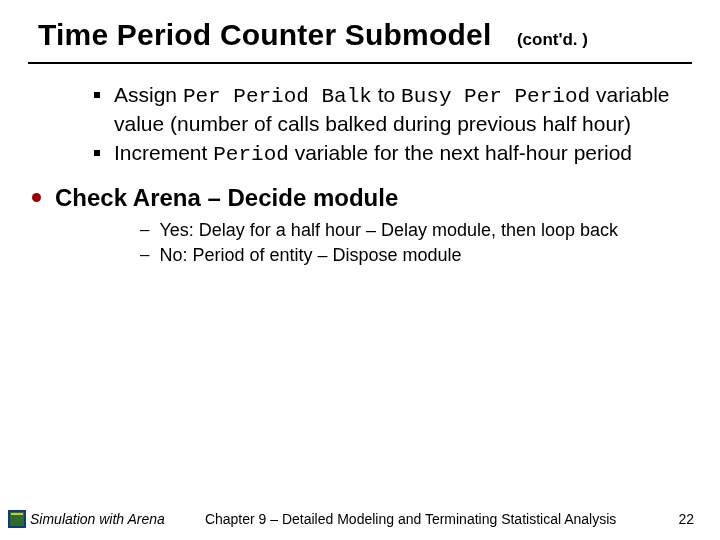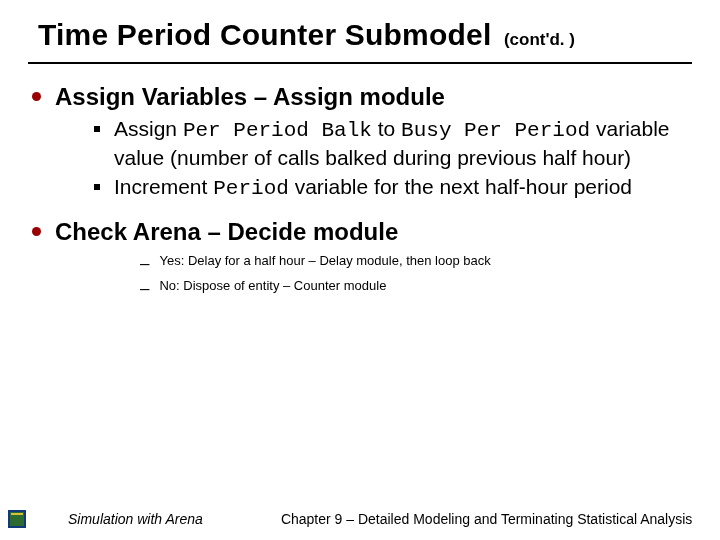--- a/index.html
+++ b/index.html
@@ -23,21 +23,21 @@
   .title-main {
     font-size: 30px;
     font-weight: 700;
     display: inline;
     letter-spacing: 0.2px;
   }
   .title-suffix {
     font-size: 17px;
     font-weight: 700;
     display: inline;
-    margin-left: 8px;
+    margin-left: 21px;
   }
   .title-rule {
     border: none;
     border-top: 2px solid #000;
     margin: 4px 0 18px 0;
   }
   .body {
     padding-left: 2px;
   }
   .lvl1 {
@@ -88,37 +88,36 @@
     align-items: flex-start;
     margin-bottom: 2px;
   }
   .lvl3 .dash {
     font-size: 17px;
     line-height: 1.35;
     margin-right: 10px;
     flex: 0 0 auto;
   }
   .lvl3 .txt {
-    font-size: 13px;
+    font-size: 18px;
     font-weight: 400;
     line-height: 1.3;
   }
   .mono {
     font-family: "Courier New", Courier, monospace;
   }
   .footer {
     position: absolute;
     bottom: 10px;
     left: 0;
     width: 720px;
     padding: 0 26px 0 8px;
     display: flex;
     align-items: center;
     font-size: 14px;
-    gap: 38px;
   }
   .footer .icon {
     width: 18px; height: 22px;
     margin-right: 4px;
     display: inline-block;
   }
   .footer .book {
     font-style: italic;
     white-space: nowrap;
   }
@@ -135,24 +134,20 @@
 
 <div class="slide">
 
   <div class="title-row">
     <span class="title-main">Time Period Counter Submodel</span>
     <span class="title-suffix">(cont'd. )</span>
   </div>
   <hr class="title-rule">
 
   <div class="body" id="body">
-      <div class="lvl1">
-        <span class="dot"></span>
-        <span class="txt">Assign Variables – Assign module</span>
-      </div>
       <div class="lvl2-wrap">
         <div class="lvl2">
           <span class="sq"></span>
           <span class="txt"><span>Assign </span><span class="mono">Per Period Balk</span><span> to </span><span class="mono">Busy Per Period</span><span> variable value (number of calls balked during previous half hour)</span></span>
         </div>
         <div class="lvl2">
           <span class="sq"></span>
           <span class="txt"><span>Increment </span><span class="mono">Period</span><span> variable for the next half-hour period</span></span>
         </div>
       </div>
@@ -161,21 +156,21 @@
         <span class="txt">Check Arena – Decide module</span>
       </div>
       <div class="lvl2-wrap">
         <div class="lvl3-wrap">
           <div class="lvl3">
             <span class="dash">–</span>
             <span class="txt"><span>Yes:  Delay for a half hour – Delay module, then loop back</span></span>
           </div>
           <div class="lvl3">
             <span class="dash">–</span>
-            <span class="txt"><span>No:  Dispose of entity – Counter module</span></span>
+            <span class="txt"><span>No:  Period of entity – Dispose module</span></span>
           </div>
         </div>
       </div>
     </div>
 
   <div class="footer">
     <span class="icon">
       <svg viewBox="0 0 18 22" width="18" height="22">
         <rect x="0" y="2" width="18" height="18" fill="#123a7a"></rect>
         <rect x="2" y="4" width="14" height="14" fill="#2e6b2e"></rect>

